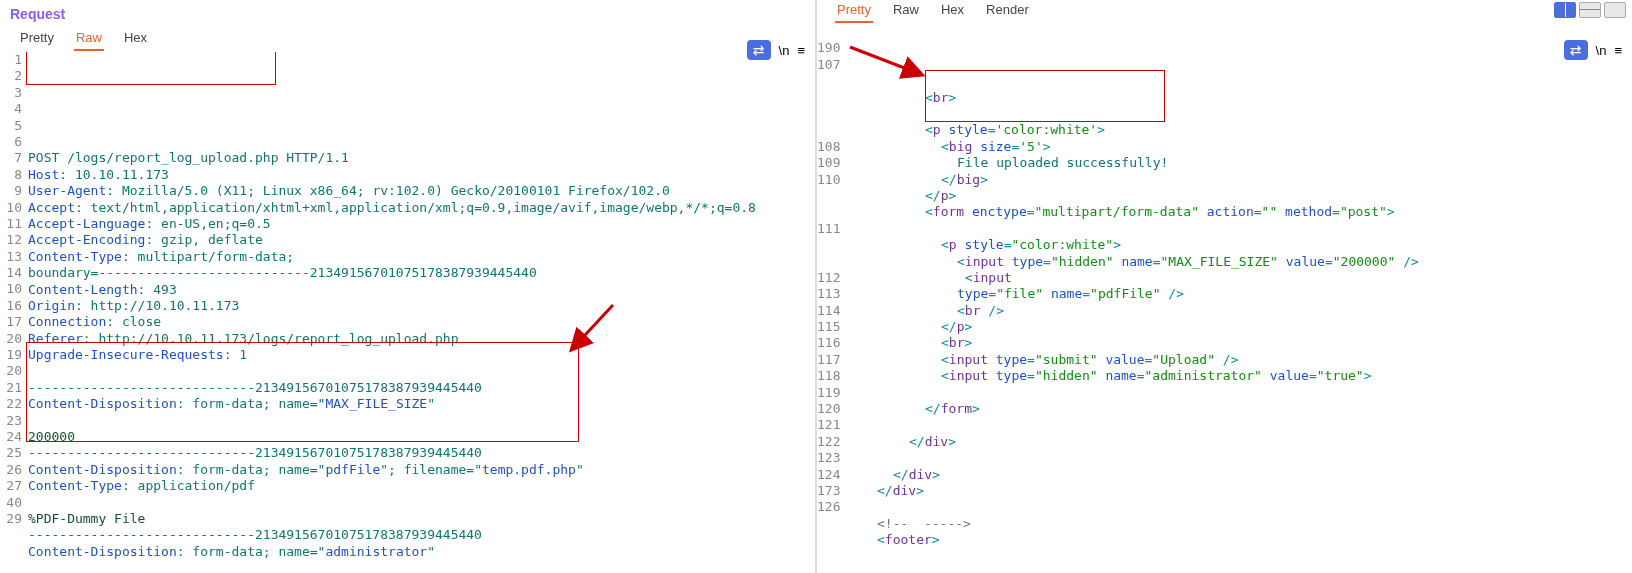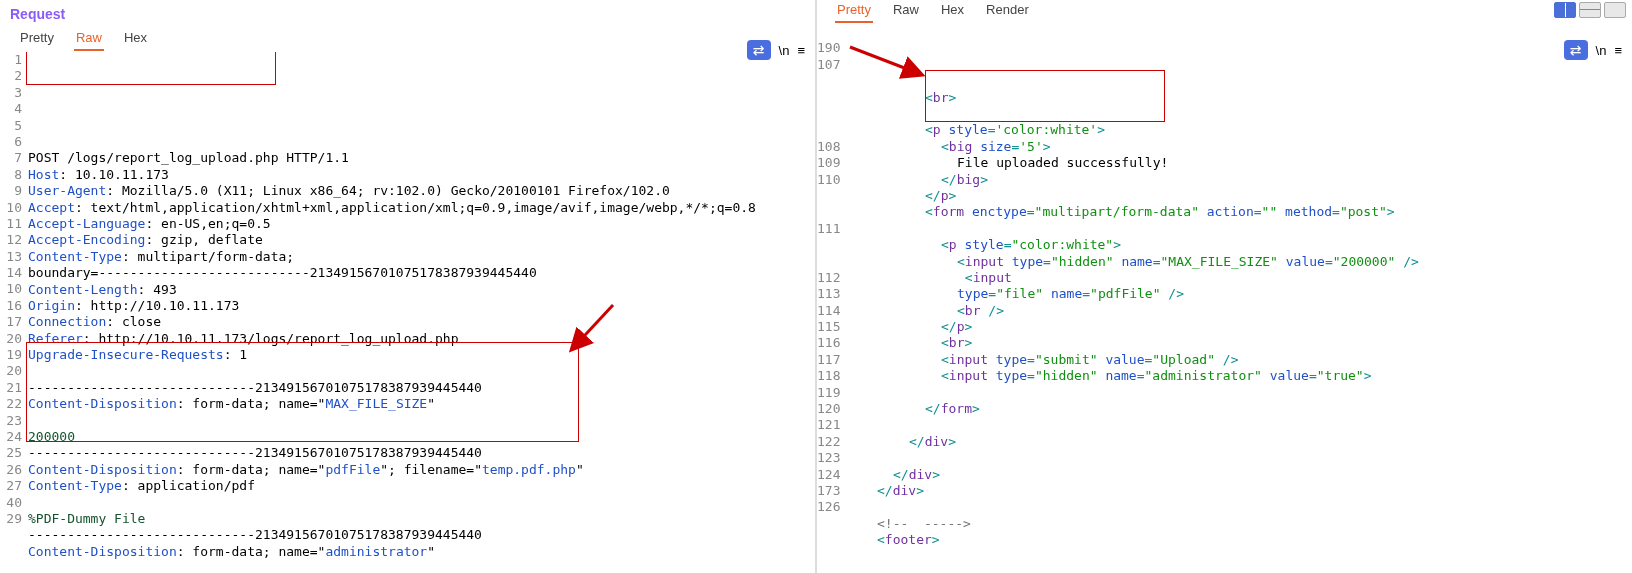--- a/index.html
+++ b/index.html
@@ -11,21 +11,21 @@
   .tab { padding: 2px 2px 4px 2px; cursor: pointer; font-size: 13px; color: #444; }
   .tab.selected { color: #e8632c; border-bottom: 2px solid #e8632c; }
   .toolbar-right { position: absolute; right: 10px; top: 40px; display: flex; gap: 8px; align-items: center; }
   .toolbar-btn { cursor: pointer; }
   .btn-blue { background: #4a6ee0; color: #fff; border-radius: 4px; padding: 2px 6px; font-size: 14px; }
   .editor { display: flex; flex: 1; overflow: hidden; font-family: "DejaVu Sans Mono","Liberation Mono",monospace; font-size: 13px; line-height: 16.4px; }
   .gutter { width: 28px; text-align: right; color: #888; padding-right: 6px; user-select: none; }
   .gutter div { height: 16.4px; }
   .code { flex: 1; white-space: pre; position: relative; }
   .code .ln { height: 16.4px; }
-  .h-black { color: #000000; }
+  .h-black { color: #0f766e; }
   .h-blue { color: #2050c8; }
   .h-red { color: #14532d; }
   .h-teal { color: #109090; }
   .h-purple { color: #7030a0; }
   .h-green { color: #109010; }
   .h-gray { color: #777; }
   .redbox { position: absolute; border: 1.5px solid #c00; pointer-events: none; }
   .arrow { position: absolute; pointer-events: none; }
   .layout-btns { position: absolute; top: 2px; right: 6px; display: flex; gap: 3px; }
   .layout-btn { width: 22px; height: 16px; border: 1px solid #aaa; background: #e8e8e8; border-radius: 2px; cursor: pointer; display: flex; }

